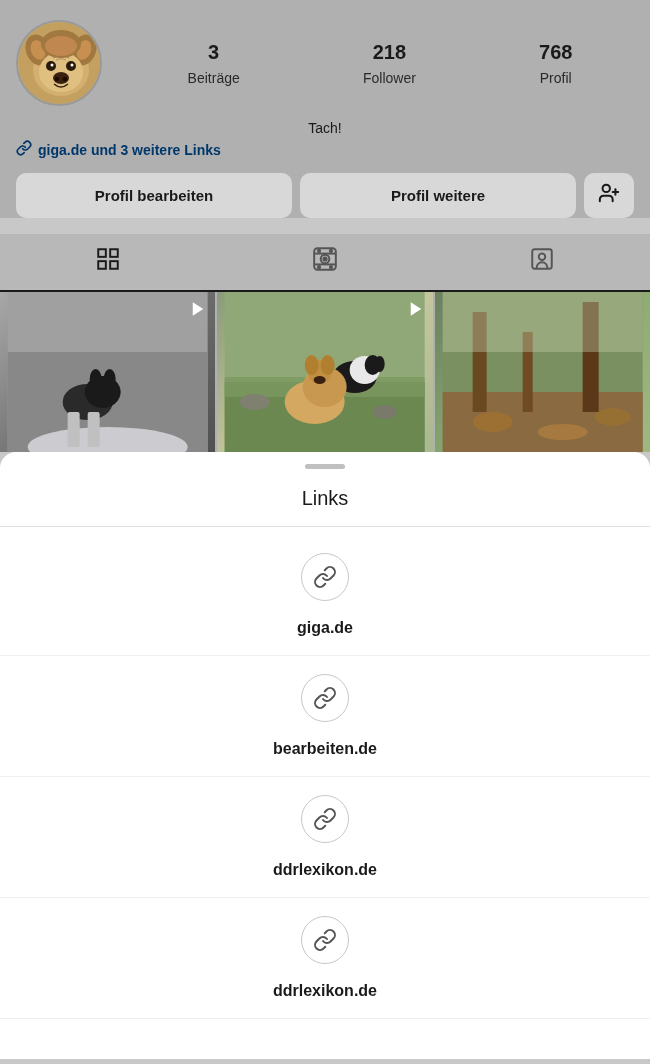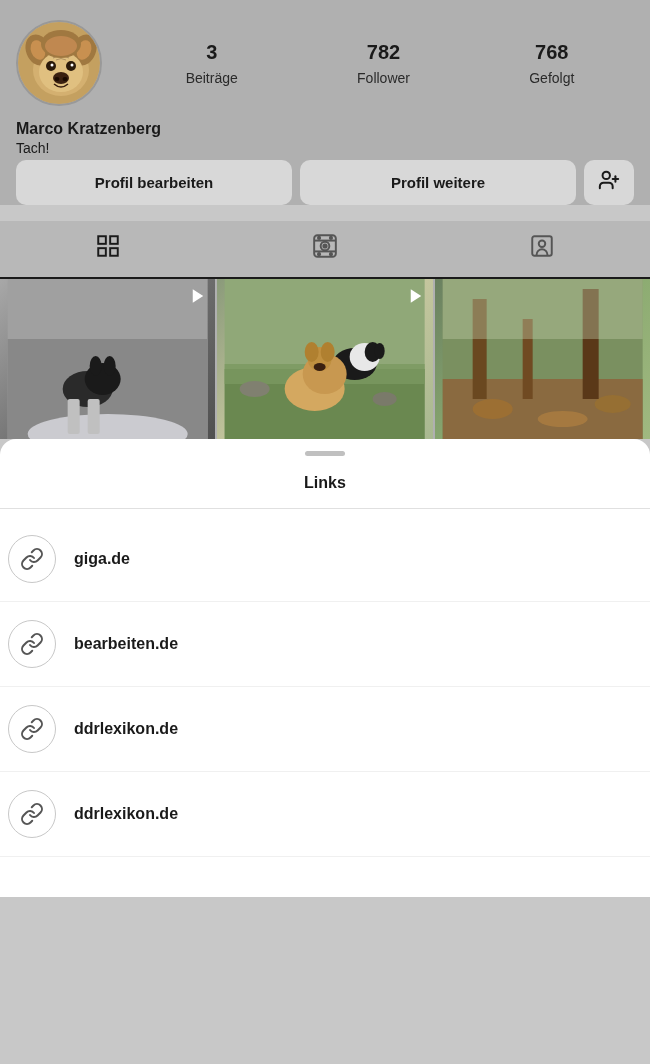--- a/index.html
+++ b/index.html
@@ -64,20 +64,21 @@
       font-size: 16px;
       font-weight: 700;
       color: #1a1a1a;
       margin-bottom: 2px;
     }
 
     .profile-bio {
       font-size: 14px;
       color: #1a1a1a;
       margin-bottom: 4px;
+      text-align: center;
     }
 
     .profile-link {
       display: flex;
       align-items: center;
       gap: 6px;
       font-size: 14px;
       font-weight: 600;
       color: #00376b;
       margin-bottom: 14px;
@@ -194,39 +195,40 @@
 
     .sheet-handle {
       width: 40px;
       height: 5px;
       background: #c0c0c0;
       border-radius: 3px;
     }
 
     .sheet-title {
       text-align: center;
-      font-size: 16px;
-      font-weight: 700;
+      font-size: 20px;
+      font-weight: 400;
       color: #1a1a1a;
       padding: 10px 0 16px 0;
     }
 
     .sheet-divider {
       height: 1px;
       background: #e0e0e0;
       margin: 0 0 8px 0;
     }
 
     .link-item {
       display: flex;
       align-items: center;
       gap: 18px;
-      padding: 18px 8px;
+      padding: 18px 21px;
       cursor: pointer;
       border-bottom: 1px solid #f0f0f0;
+      flex-direction: column;
     }
 
     .link-circle-icon {
       width: 48px;
       height: 48px;
       border-radius: 50%;
       border: 1.5px solid #c8c8c8;
       display: flex;
       align-items: center;
       justify-content: center;
@@ -284,33 +286,41 @@
         <ellipse cx="43" cy="24" rx="16" ry="10" fill="#c08850"></ellipse>
       </svg>
     </div>
 
     <div class="stats-row">
       <div class="stat-item">
         <span class="stat-number">3</span>
         <span class="stat-label">Beiträge</span>
       </div>
       <div class="stat-item">
-        <span class="stat-number">782</span>
+        <span class="stat-number">218</span>
         <span class="stat-label">Follower</span>
       </div>
       <div class="stat-item">
         <span class="stat-number">768</span>
-        <span class="stat-label">Gefolgt</span>
+        <span class="stat-label">Profil</span>
       </div>
     </div>
   </div>
 
   <div>
-    <div class="profile-name">Marco Kratzenberg</div>
     <div class="profile-bio">Tach!</div>
+    <div class="profile-link">
+      <span>
+        <svg width="16" height="16" viewBox="0 0 24 24" fill="none" stroke="#00376b" stroke-width="2.5" stroke-linecap="round" stroke-linejoin="round">
+          <path d="M10 13a5 5 0 0 0 7.54.54l3-3a5 5 0 0 0-7.07-7.07l-1.72 1.71"></path>
+          <path d="M14 11a5 5 0 0 0-7.54-.54l-3 3a5 5 0 0 0 7.07 7.07l1.71-1.71"></path>
+        </svg>
+      </span>
+      <span>giga.de und 3 weitere Links</span>
+    </div>
   </div>
 
   <div class="action-buttons">
     <button class="btn-action">Profil bearbeiten</button>
     <button class="btn-action">Profil weitere</button>
     <button class="btn-add-person">
       <svg width="22" height="22" viewBox="0 0 24 24" fill="none" stroke="#1a1a1a" stroke-width="2.2" stroke-linecap="round" stroke-linejoin="round">
         <path d="M16 21v-2a4 4 0 0 0-4-4H6a4 4 0 0 0-4 4v2"></path>
         <circle cx="9" cy="7" r="4"></circle>
         <line x1="19" y1="8" x2="19" y2="14"></line>

